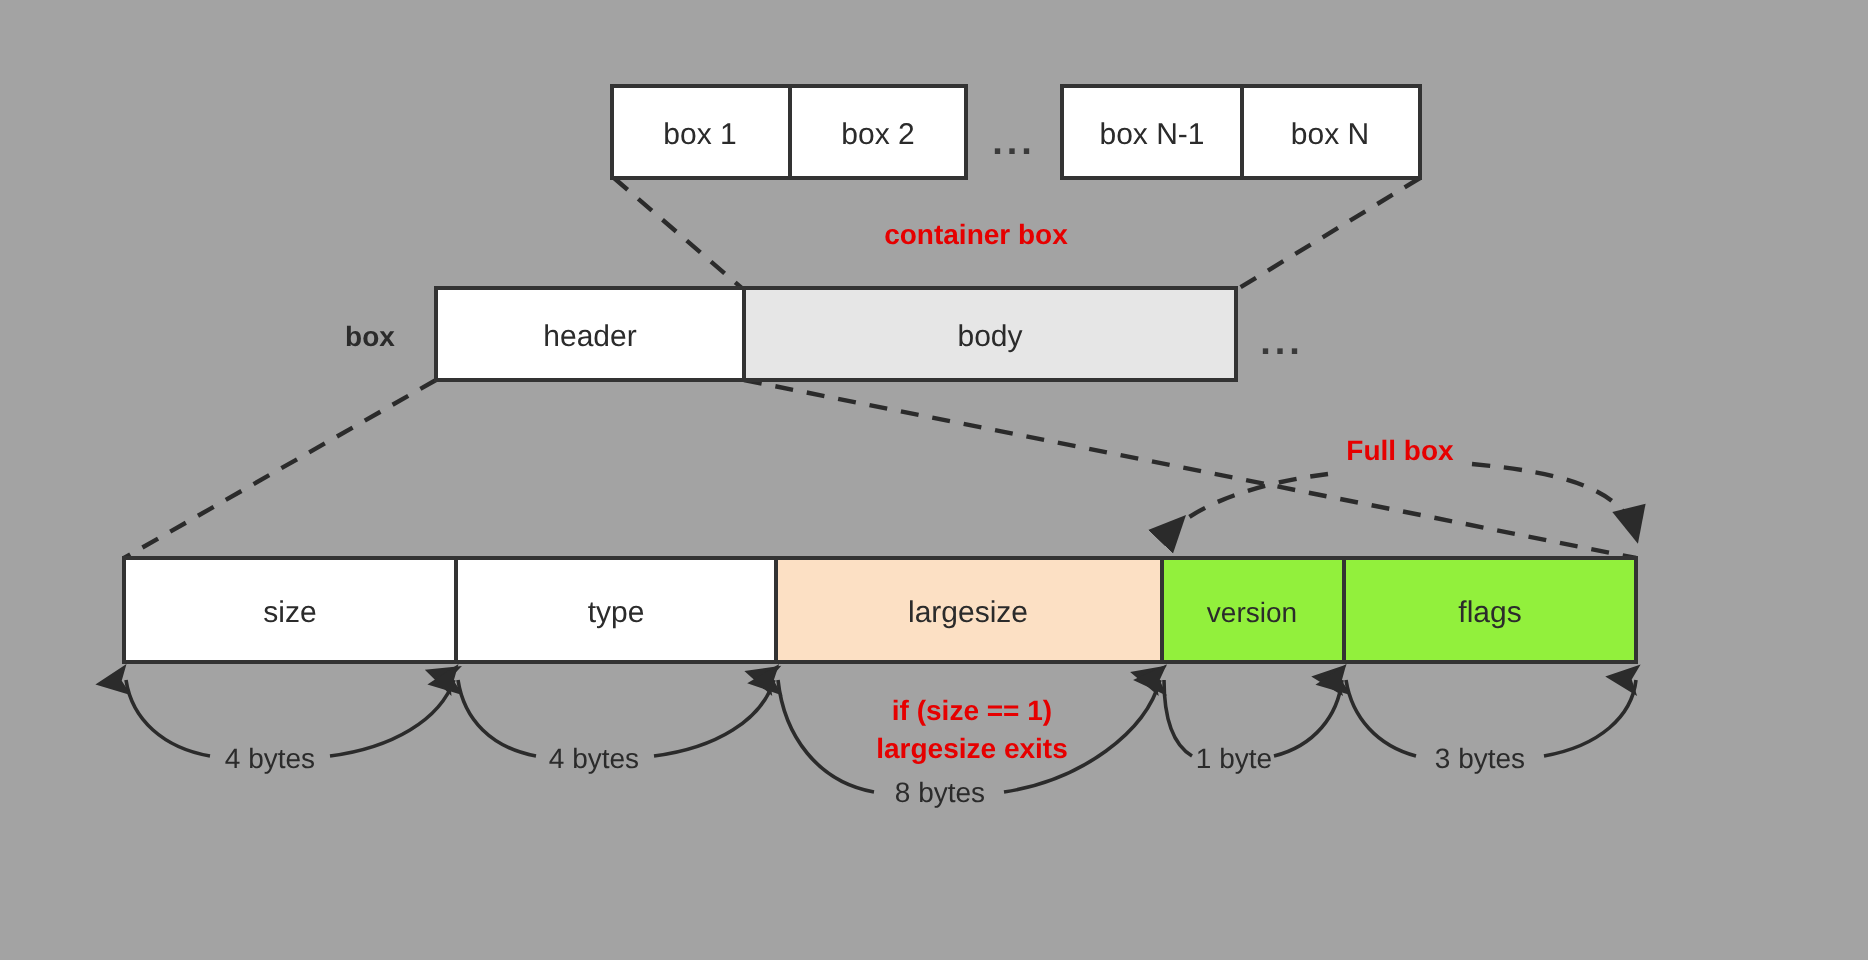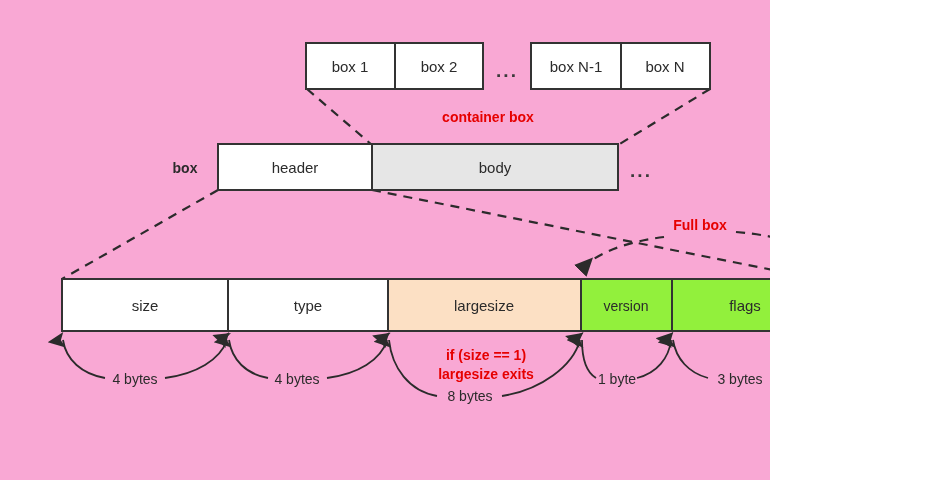--- a/index.html
+++ b/index.html
@@ -6,23 +6,23 @@
   html, body {
     margin: 0;
     padding: 0;
     background: #ffffff;
   }
   body {
     font-family: "Liberation Sans", sans-serif;
   }
   #diagram-root {
     position: relative;
-    width: 770px;
+    width: 934px;
     height: 480px;
-    background: #f9a8d4;
+    background: #a3a3a3;
     overflow: hidden;
   }
   svg.layer {
     position: absolute;
     left: 0;
     top: 0;
     width: 934px;
     height: 480px;
     overflow: visible;
   }

